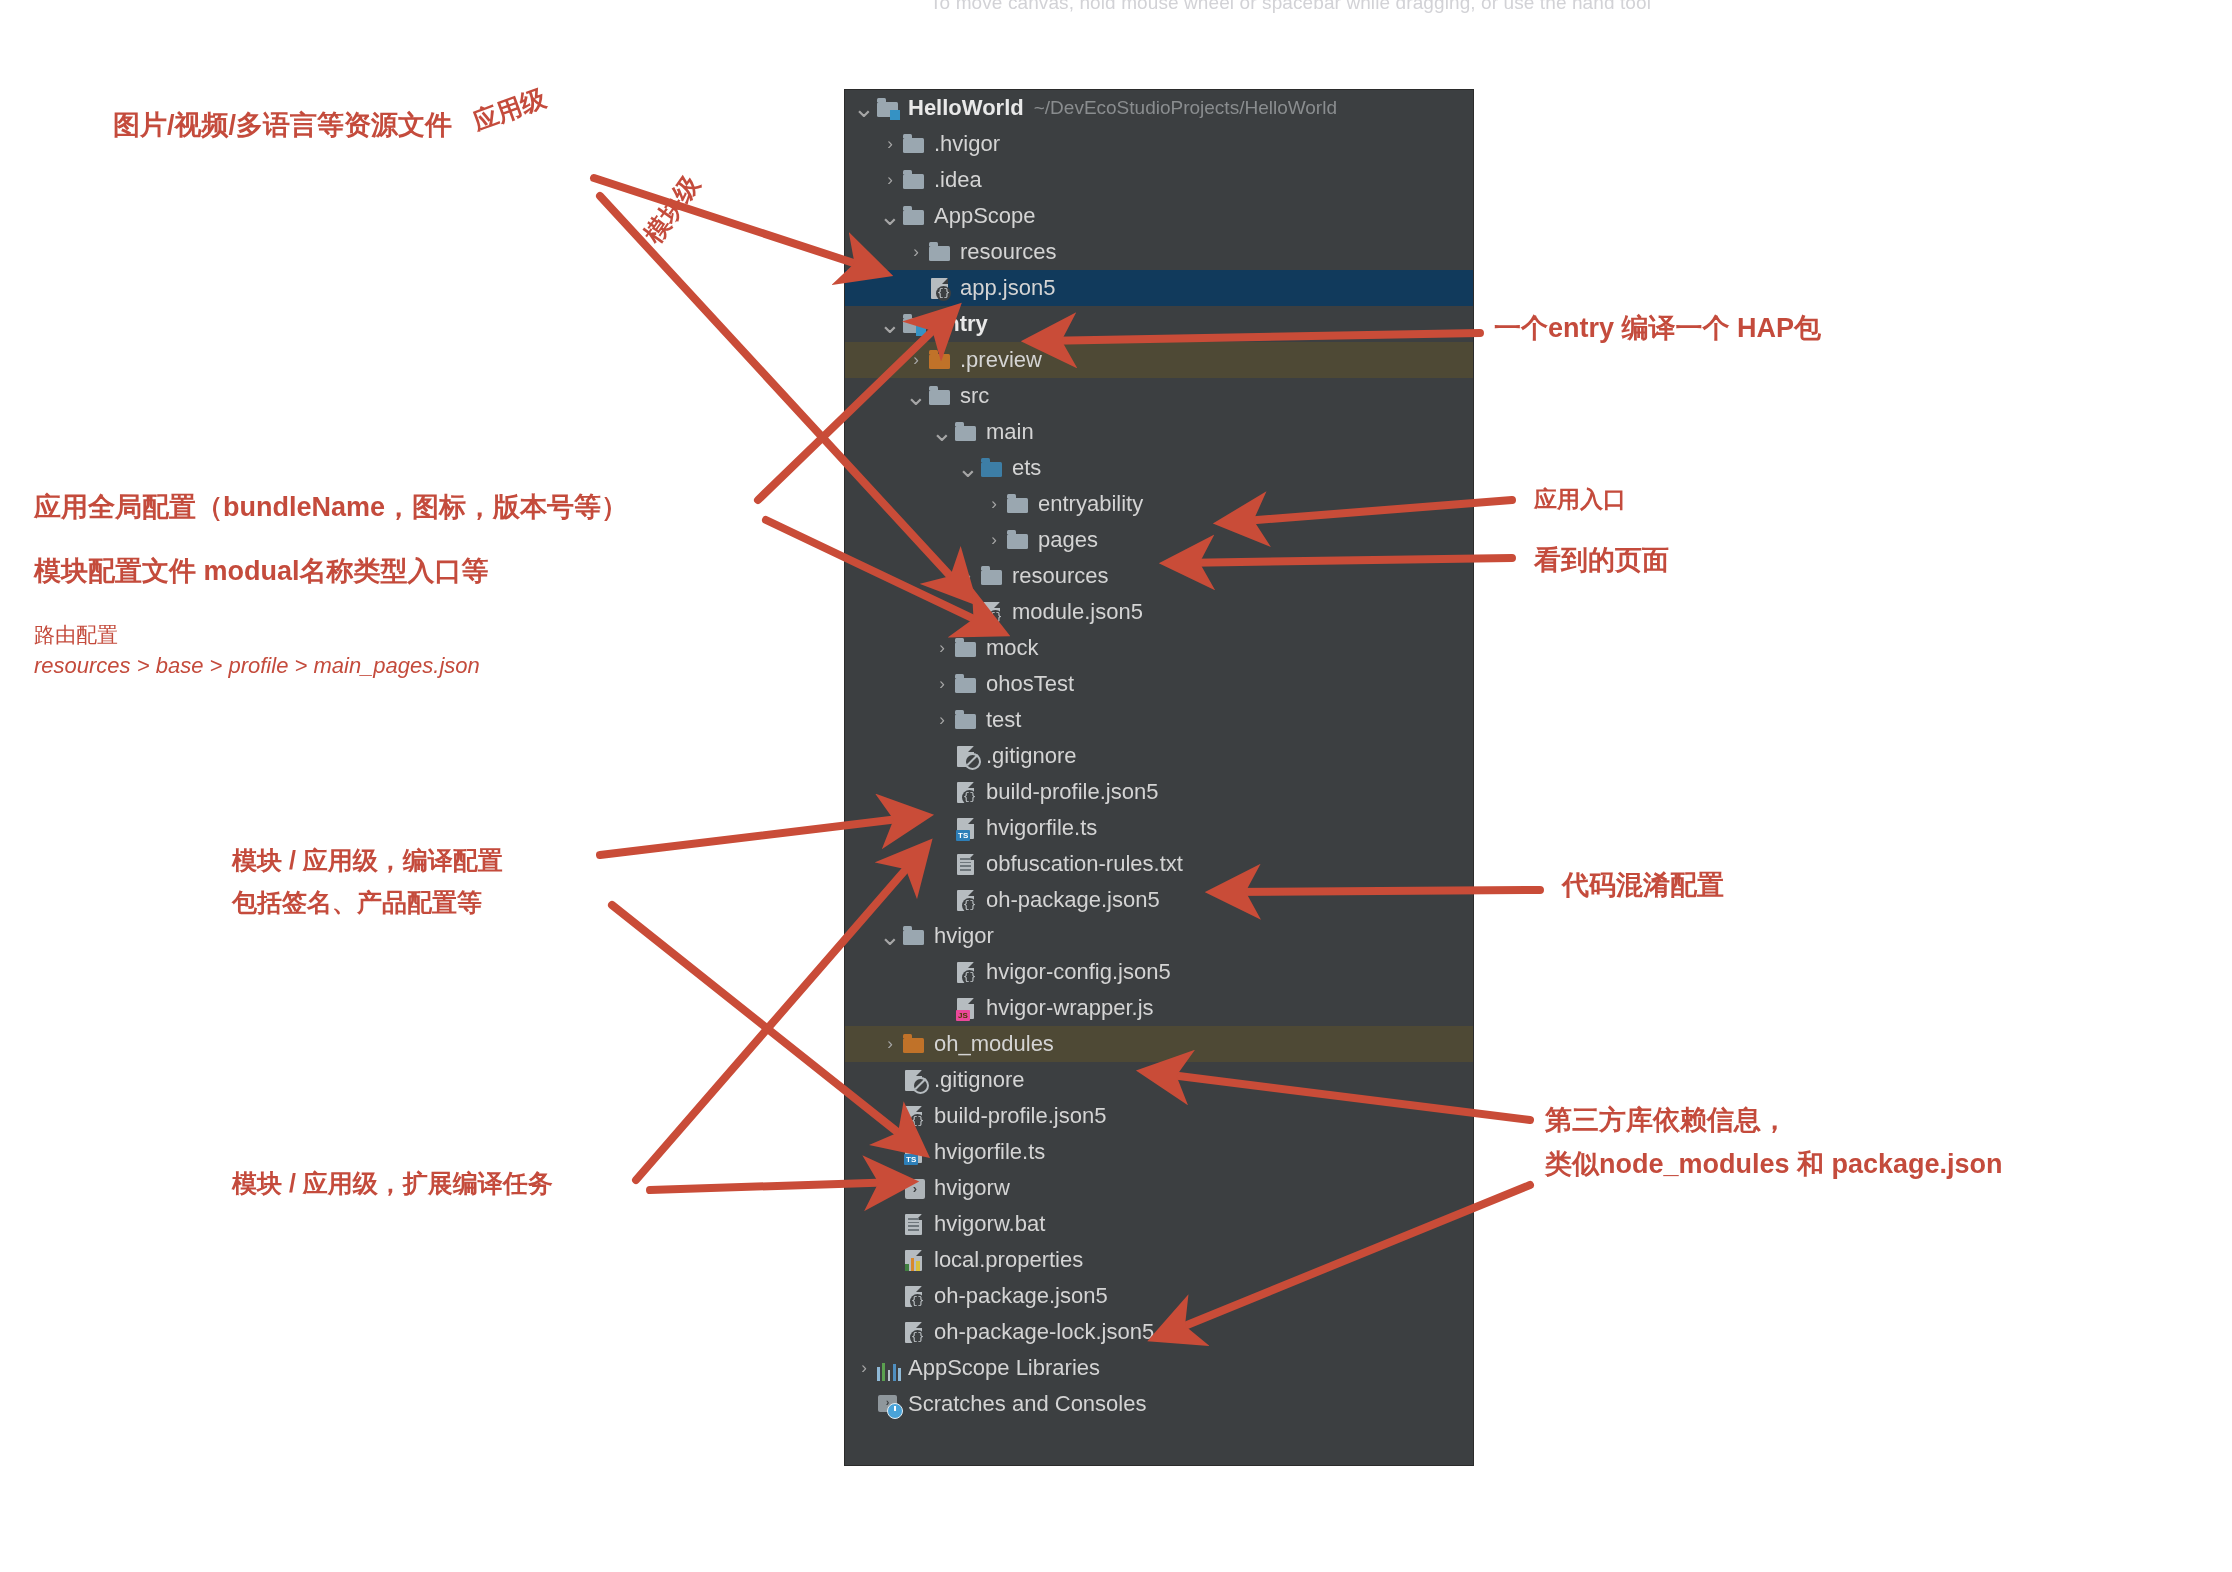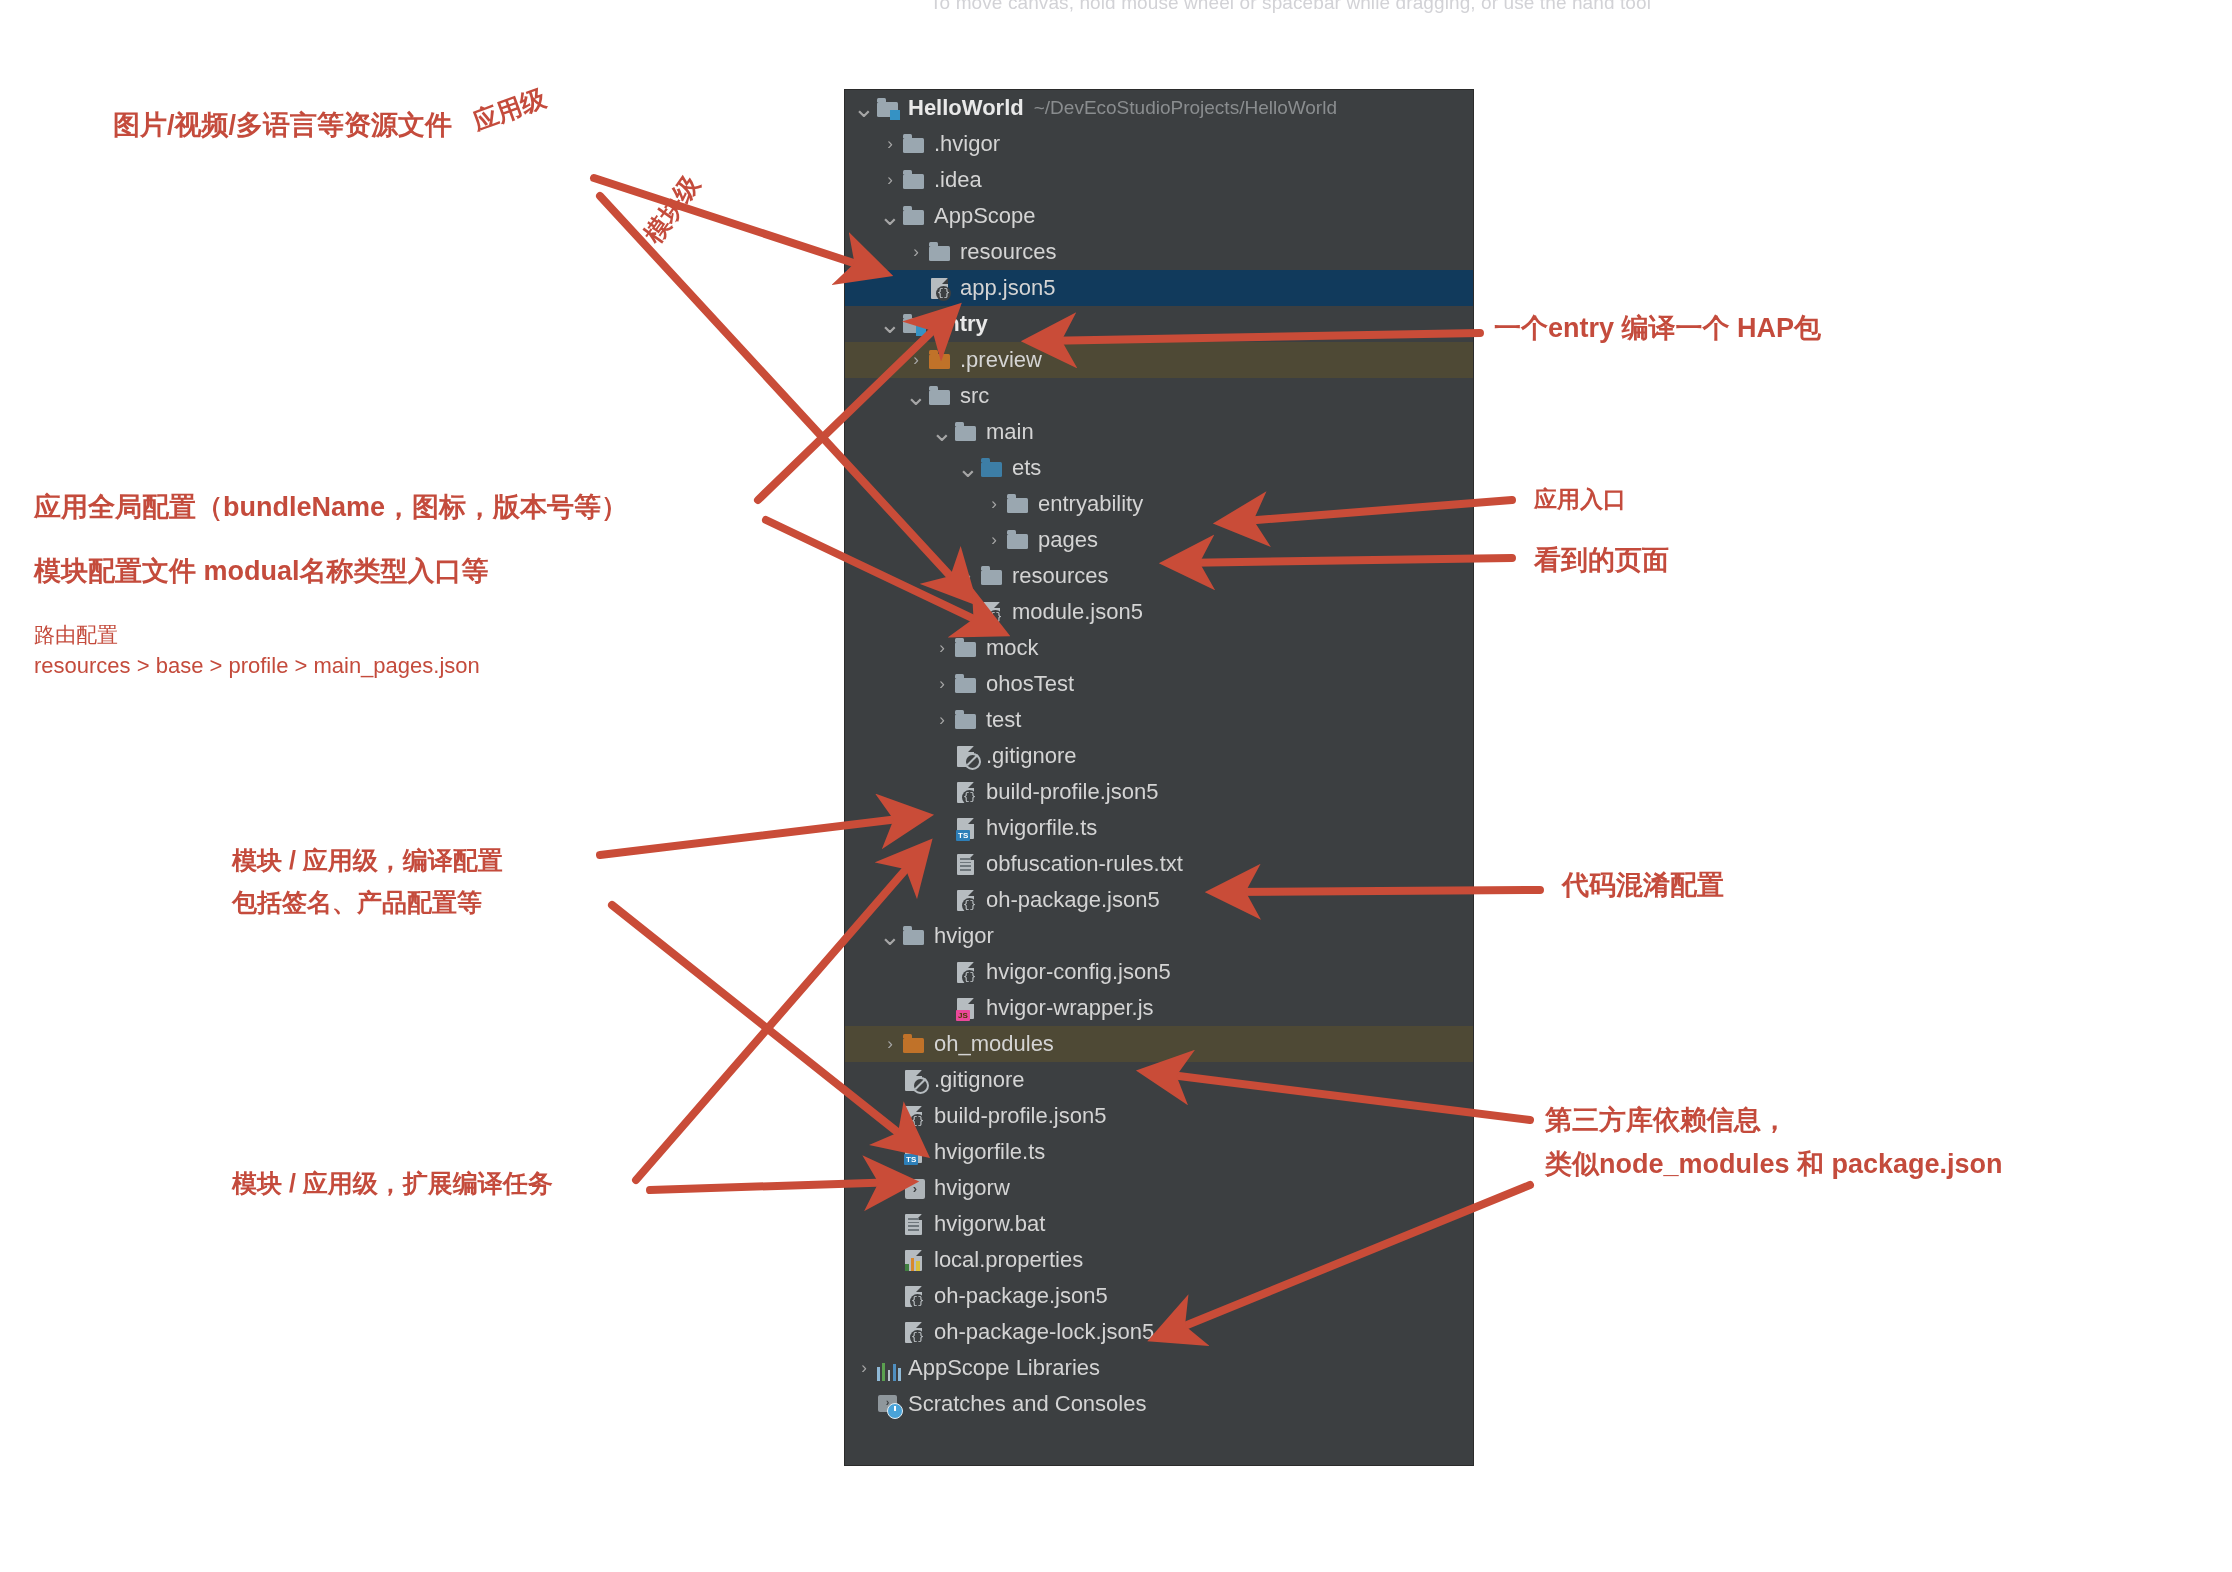--- a/index.html
+++ b/index.html
@@ -420,21 +420,21 @@
 
   <div class="ann" style="left:468px;top:106px;font-size:25px;transform:rotate(-20deg);transform-origin:left top;">应用级</div>
 
   <div class="ann" style="left:636px;top:230px;font-size:25px;transform:rotate(-55deg);transform-origin:left top;">模块级</div>
 
   <div class="ann" style="left:34px;top:488px;font-size:27px;">应用全局配置（bundleName，图标，版本号等）</div>
 
   <div class="ann" style="left:34px;top:552px;font-size:27px;">模块配置文件 modual名称类型入口等</div>
 
   <div class="ann thin" style="left:34px;top:620px;font-size:21px;">路由配置</div>
-  <div class="ann thin" style="left:34px;top:650px;font-size:22px;">resources &gt; base &gt; profile &gt; main_pages.json</div>
+  <div class="ann thin" style="left:34px;top:650px;font-size:22px;font-style:italic;">resources &gt; base &gt; profile &gt; main_pages.json</div>
 
   <div class="ann" style="left:232px;top:843px;font-size:25px;">模块 / 应用级，编译配置</div>
   <div class="ann" style="left:232px;top:885px;font-size:25px;">包括签名、产品配置等</div>
 
   <div class="ann" style="left:232px;top:1166px;font-size:25px;">模块 / 应用级，扩展编译任务</div>
 
   <div class="ann" style="left:1494px;top:309px;font-size:27px;">一个entry 编译一个 HAP包</div>
 
   <div class="ann" style="left:1534px;top:483px;font-size:23px;">应用入口</div>
 

